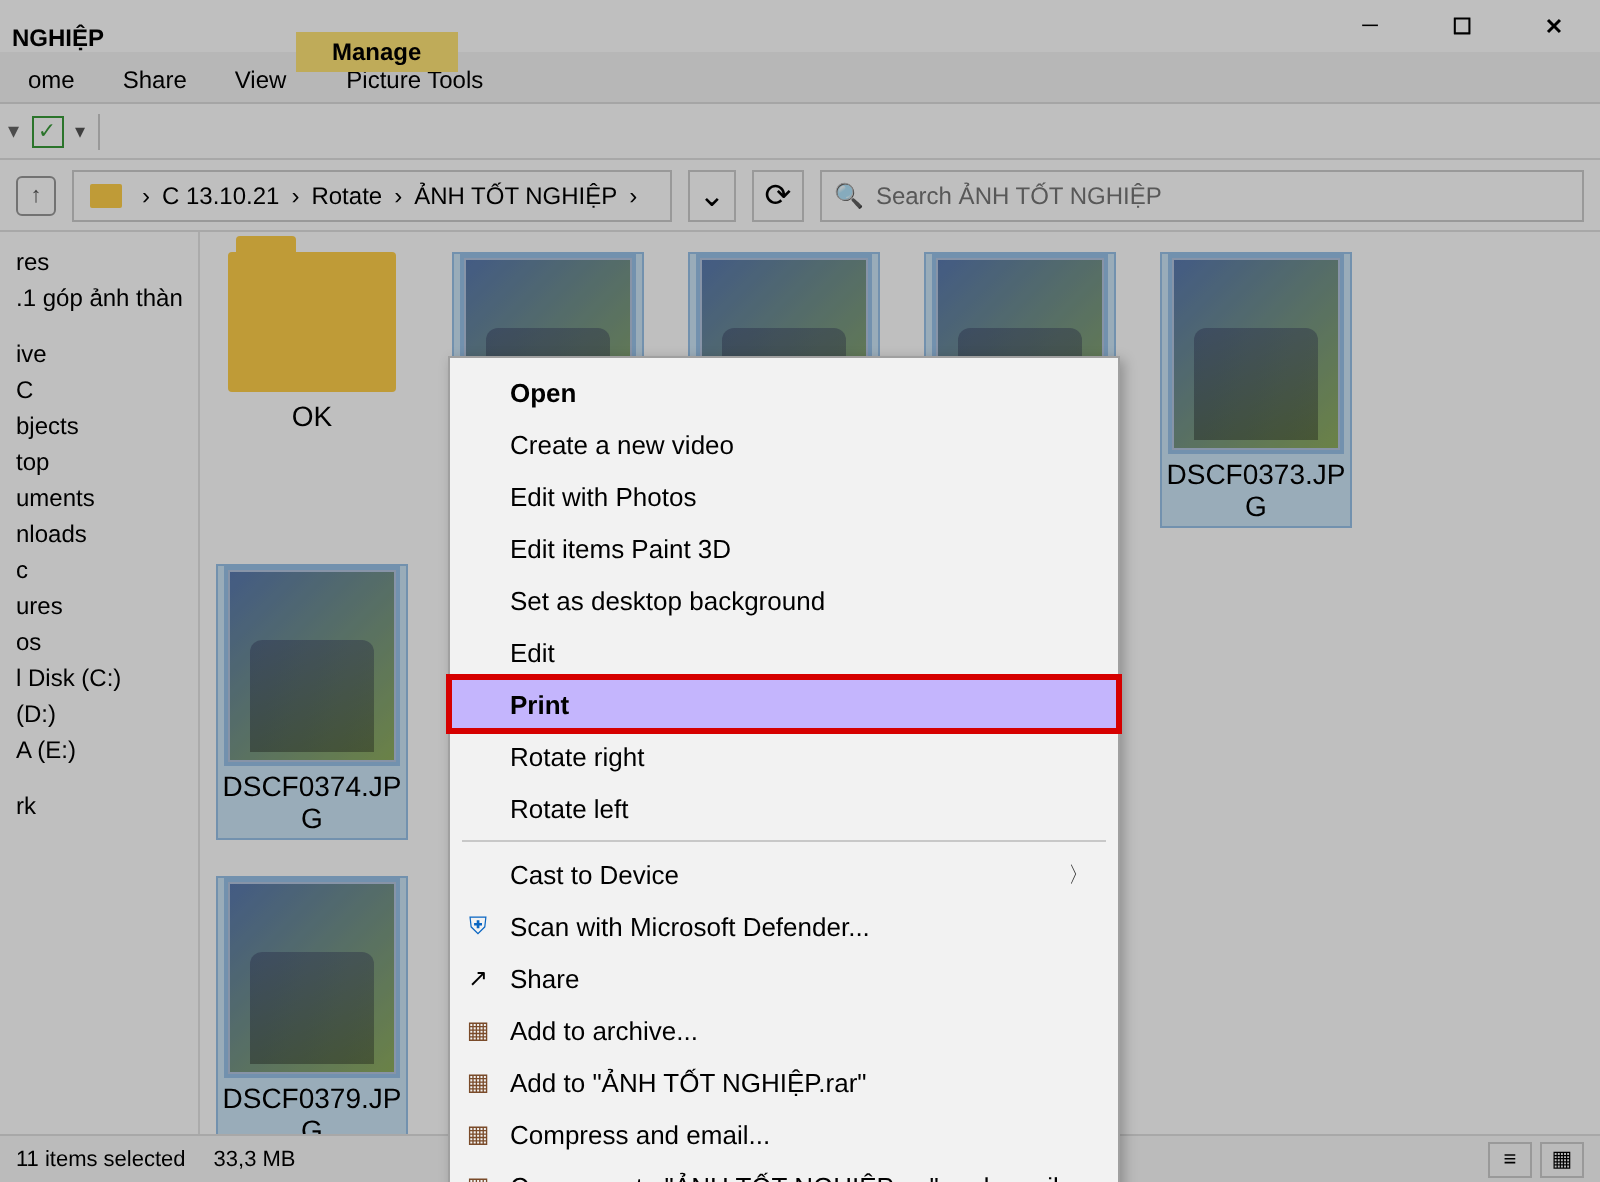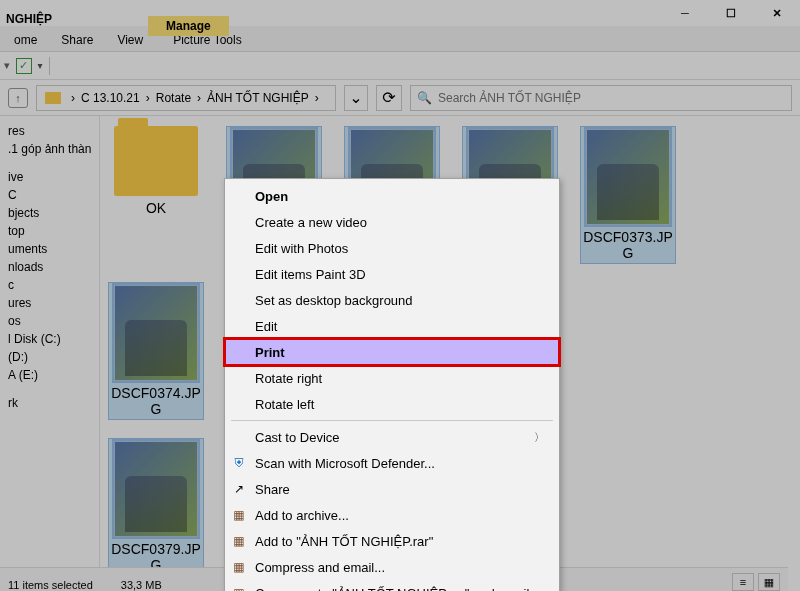--- a/index.html
+++ b/index.html
@@ -47,21 +47,21 @@
   
   .ctxmenu { position:absolute; left:224px; top:178px; width:336px; background:#f2f2f2; border:1px solid #a0a0a0; box-shadow:2px 2px 6px rgba(0,0,0,.25); font-size:13px; z-index:100; padding:4px 0;}
   .ctxitem { display:flex; align-items:center; height:26px; padding:0 14px 0 30px; position:relative;}
   .ctxitem.bold { font-weight:700;}
   .ctxsep { height:1px; background:#c8c8c8; margin:3px 6px;}
   .ctxarrow { margin-left:auto; font-size:11px; color:#333;}
   .ctxicon { position:absolute; left:6px; width:16px; height:16px; display:flex; align-items:center; justify-content:center; font-size:12px;}
   .ctxitem.highlight { background:#c4b5fd; outline:3px solid #d60000; outline-offset:-1px; z-index:101;font-weight:bold;}
 
   
-  .status { position:absolute; bottom:0; left:0; right:12px; height:24px; border-top:1px solid #e0e0e0; display:flex; align-items:flex-end; font-size:11px; padding:0 8px; background:#fafafa; gap:28px;}
+  .status { position:absolute; bottom:0; left:0; right:0; height:24px; border-top:1px solid #e0e0e0; display:flex; align-items:center; font-size:11px; padding:0 8px; background:#fafafa; gap:14px;}
   .status .right { margin-left:auto; display:flex; gap:4px;}
   .viewbtn { width:22px; height:18px; border:1px solid #ccc; display:flex; align-items:center; justify-content:center;}
 
   .folder-small{display:inline-block;width:16px;height:12px;background:#ffcf4a;border-radius:1px;vertical-align:middle;margin-right:4px;}
 </style>
 </head>
 <body>
 
 <div class="titlebar">
   <div class="left">

